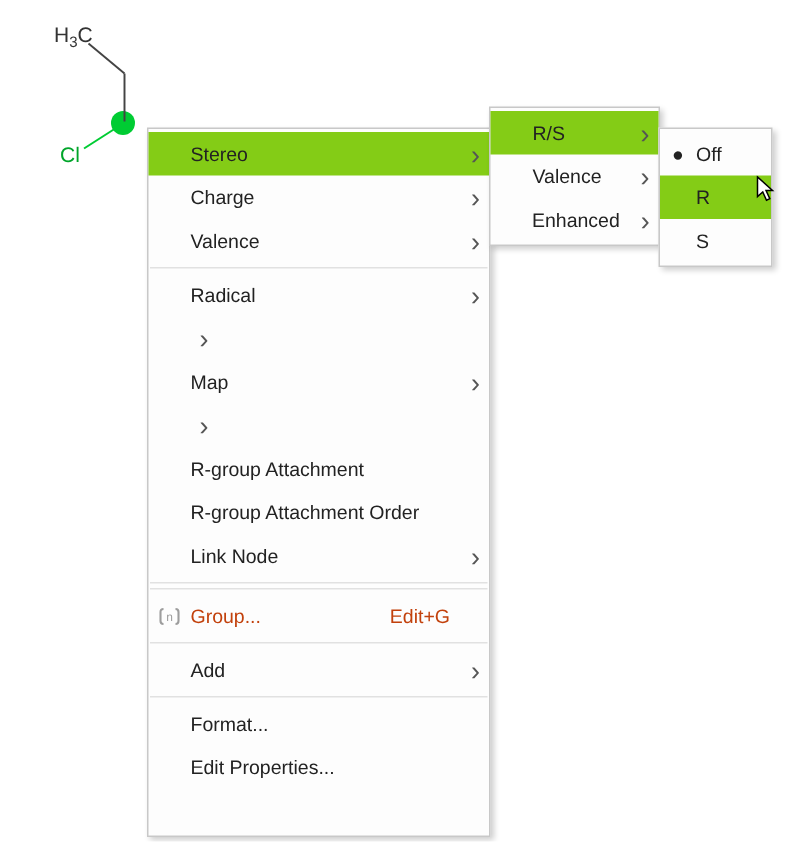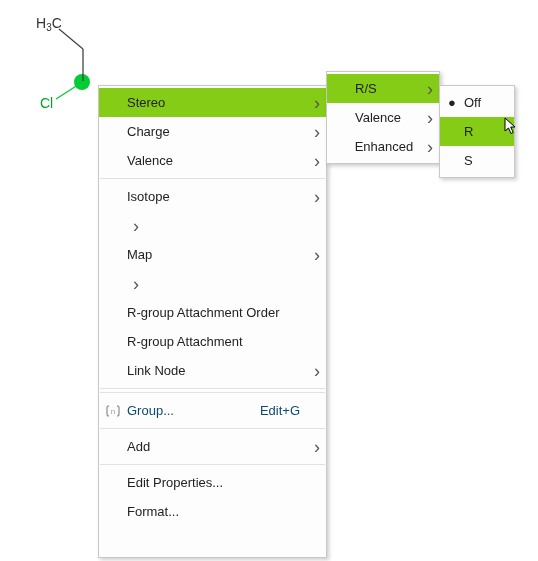--- a/index.html
+++ b/index.html
@@ -5,21 +5,21 @@
 html,body{margin:0;padding:0;font-family:"Segoe UI",Arial,sans-serif;font-size:13px;color:#222;background:#fff}
 #canvas{position:relative;width:538px;height:561px;overflow:hidden}
 .molecule{position:absolute;top:0;left:0;width:538px;height:561px;pointer-events:none}
 .menu{position:absolute;background:#fdfdfd;border:1px solid #c8c8c8;box-shadow:2px 2px 4px rgba(0,0,0,.2);padding:2px 0}
 .menu-item{display:flex;align-items:center;height:29px;cursor:default;user-select:none}
 .menu-item .icon{width:28px;display:flex;align-items:center;justify-content:center;color:#777}
 .menu-item .label{flex:1;padding-right:8px;white-space:nowrap}
 .menu-item .accel{color:#555;padding-right:8px}
 .menu-item .sub{width:18px;text-align:center;color:#555;font-size:12px}
 .menu-item.highlight{background:#84cc16}
-.menu-item.disabled .label,.menu-item.disabled .accel{color:#0c4a6e}
+.menu-item.disabled .label,.menu-item.disabled .accel{color:#c2410c}
 .separator{height:1px;background:#e1e1e1;margin:3px 1px}
 .menu.main{top:85px;left:98px;width:227px}
 .menu.sub1{top:71px;left:326px;width:112px}
 .menu.sub2{top:85px;left:439px;width:74px}
 .sub2 .bullet{width:24px;text-align:center}
 .sub2 .label{padding-left:0}
 .cursor{position:absolute;top:117px;left:504px;width:16px;height:20px;pointer-events:none}
 </style>
 </head>
 <body>
@@ -47,44 +47,44 @@
         <span class="sub" style="font-size: 18px; line-height: 14px;">›</span>
       </div>
       <div class="menu-item">
         <span class="icon"></span>
         <span class="label">Valence</span>
         <span class="sub" style="font-size: 18px; line-height: 14px;">›</span>
       </div>
       <div class="separator"></div>
       <div class="menu-item">
         <span class="icon"></span>
-        <span class="label">Isotope</span>
+        <span class="label">Radical</span>
         <span class="sub" style="font-size: 18px; line-height: 14px;">›</span>
       </div>
       <div class="menu-item">
         <span class="icon"></span>
         <span class="sub" style="font-size: 18px; line-height: 14px;">›</span>
       </div>
       <div class="menu-item">
         <span class="icon"></span>
         <span class="label">Map</span>
         <span class="sub" style="font-size: 18px; line-height: 14px;">›</span>
       </div>
       <div class="menu-item">
         <span class="icon"></span>
         <span class="sub" style="font-size: 18px; line-height: 14px;">›</span>
       </div>
       <div class="menu-item">
         <span class="icon"></span>
-        <span class="label">R-group Attachment Order</span>
+        <span class="label">R-group Attachment</span>
         <span class="sub"></span>
       </div>
       <div class="menu-item">
         <span class="icon"></span>
-        <span class="label">R-group Attachment</span>
+        <span class="label">R-group Attachment Order</span>
         <span class="sub"></span>
       </div>
       <div class="menu-item">
         <span class="icon"></span>
         <span class="label">Link Node</span>
         <span class="sub" style="font-size: 18px; line-height: 14px;">›</span>
       </div>
       <div class="separator"></div>
       <div class="separator"></div>
       <div class="menu-item disabled">
@@ -100,26 +100,26 @@
       </div>
       <div class="separator"></div>
       <div class="menu-item">
         <span class="icon"></span>
         <span class="label">Add</span>
         <span class="sub" style="font-size: 18px; line-height: 14px;">›</span>
       </div>
       <div class="separator"></div>
       <div class="menu-item">
         <span class="icon"></span>
-        <span class="label">Edit Properties...</span>
+        <span class="label">Format...</span>
         <span class="sub"></span>
       </div>
       <div class="menu-item">
         <span class="icon"></span>
-        <span class="label">Format...</span>
+        <span class="label">Edit Properties...</span>
         <span class="sub"></span>
       </div>
       <div class="menu-item">
         <span class="sub"></span>
       </div>
     </div>
 <div class="menu sub1">
       <div class="menu-item highlight">
         <span class="icon"></span>
         <span class="label">R/S</span>

